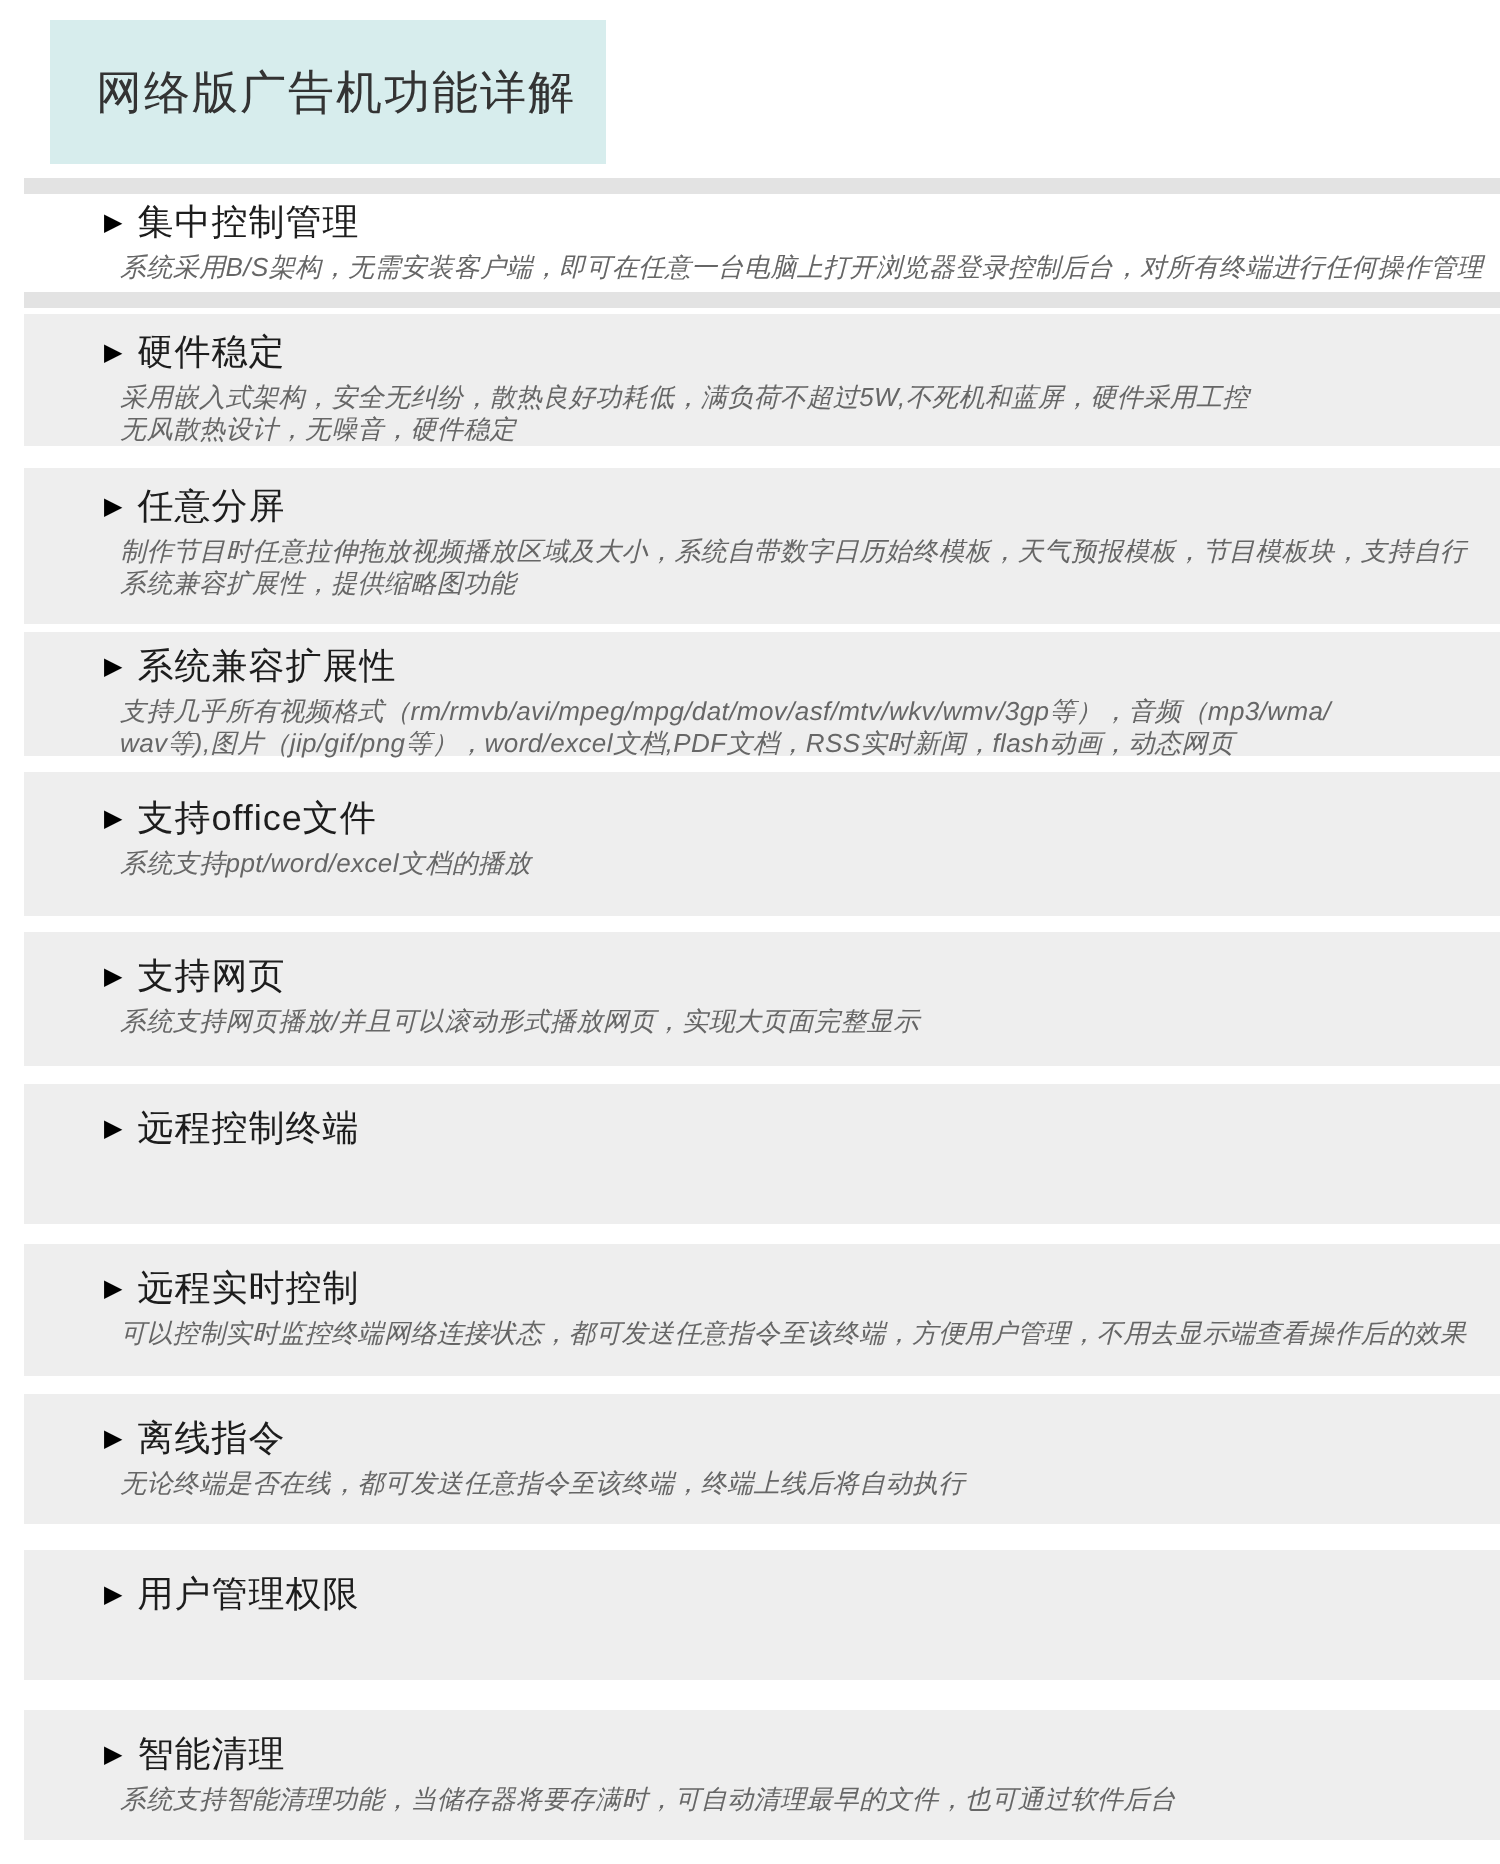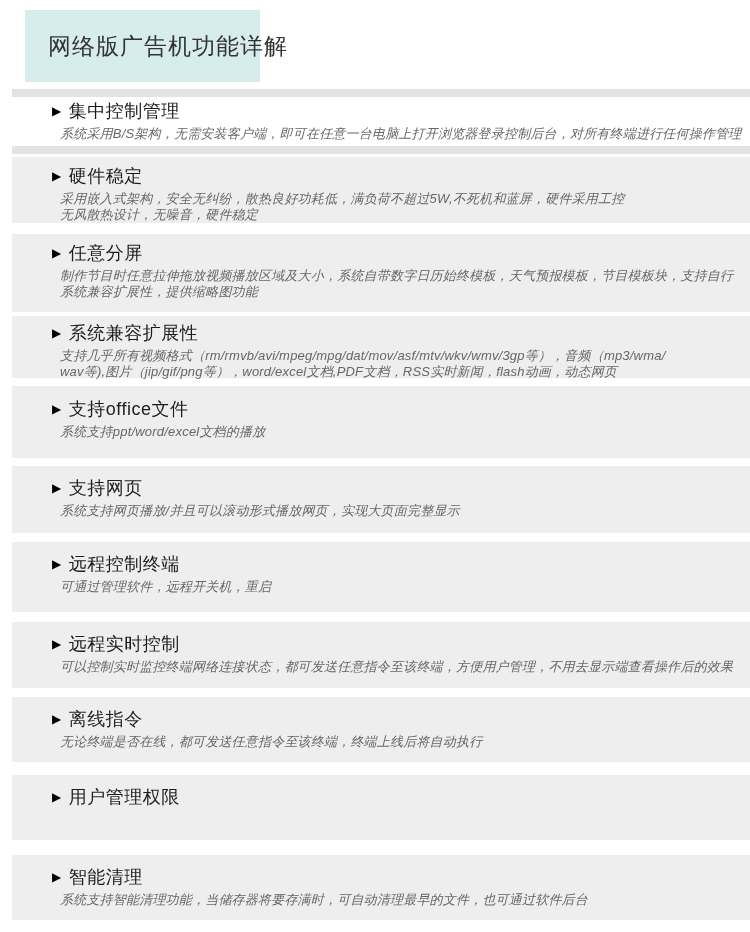--- a/index.html
+++ b/index.html
@@ -5,21 +5,21 @@
   html,body { margin:0; padding:0; }
   body {
     width:750px; height:932px; background:#ffffff; overflow:hidden;
     font-family:"Liberation Sans","DejaVu Sans",sans-serif;
     -webkit-font-smoothing:antialiased;
   }
   .page { position:relative; width:750px; height:932px; }
 
   
   .title-box {
-    position:absolute; left:25px; top:10px; width:235px; height:72px;
+    position:absolute; left:25px; top:10px; width:278px; height:72px;
     background:#d7eded; display:flex; align-items:center; box-sizing:border-box;
     padding-left:23px;
   }
   .title-box h1 {
     margin:0; font-size:23px; font-weight:300; color:#333333; letter-spacing:1px;
     white-space:nowrap;
   }
 
   
   .content { position:absolute; left:12px; top:89px; width:738px; }
@@ -131,23 +131,20 @@
       <div class="feature-body">
         <div class="line">系统支持网页播放/并且可以滚动形式播放网页，实现大页面完整显示</div>
       </div>
     </section>
 
     <section class="feature gray s7">
       <div class="feature-header">
         <span class="arrow">▶</span>
         <span>远程控制终端</span>
       </div>
-      <div class="feature-body">
-        <div class="line">可通过管理软件，远程开关机，重启</div>
-      </div>
     </section>
 
     <section class="feature gray s8">
       <div class="feature-header">
         <span class="arrow">▶</span>
         <span>远程实时控制</span>
       </div>
       <div class="feature-body">
         <div class="line">可以控制实时监控终端网络连接状态，都可发送任意指令至该终端，方便用户管理，不用去显示端查看操作后的效果</div>
       </div>

